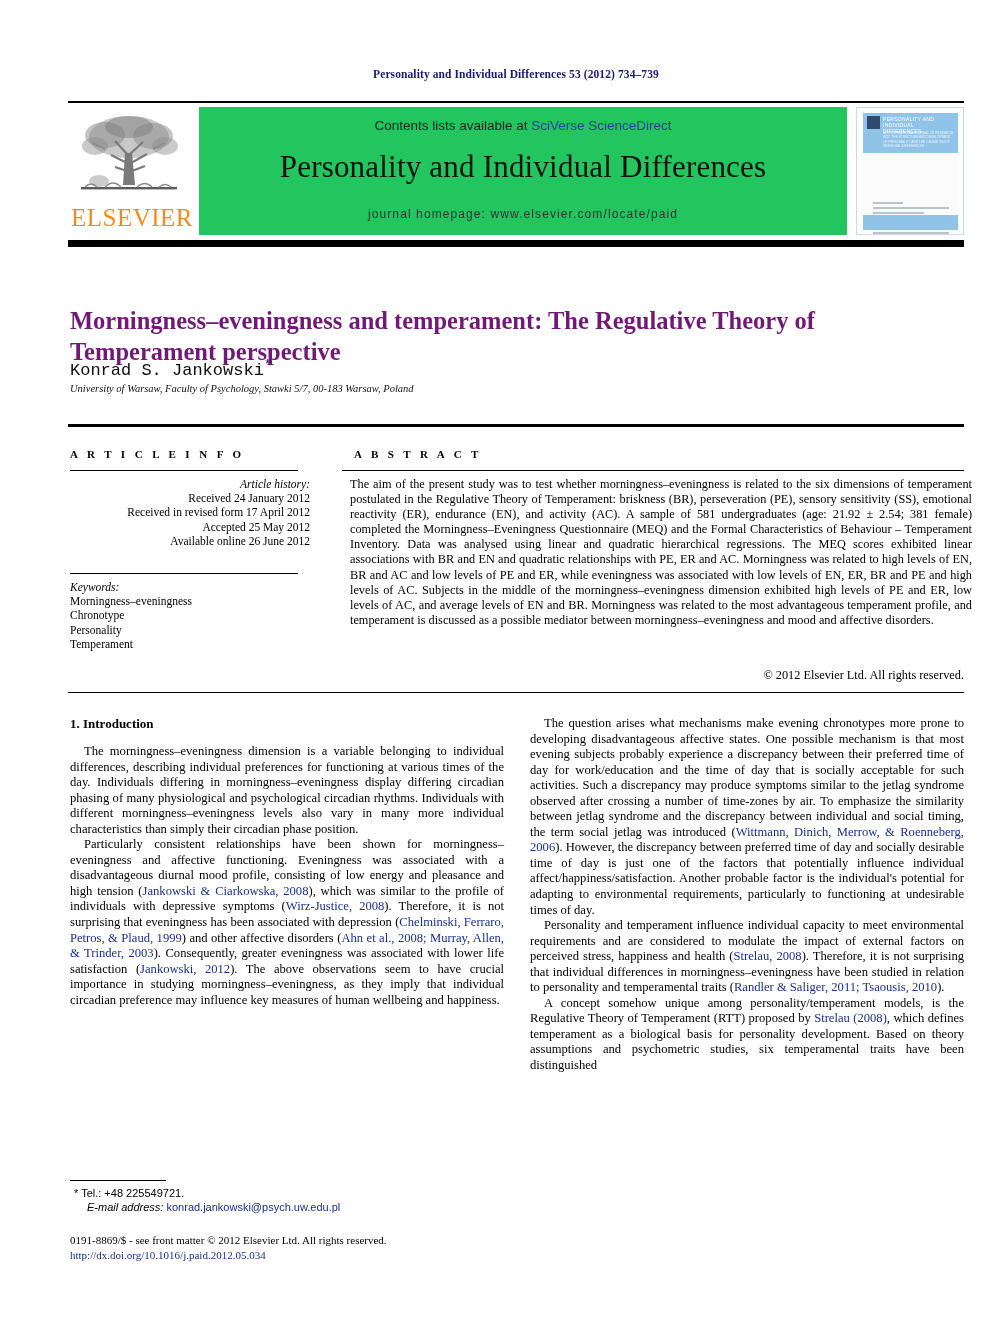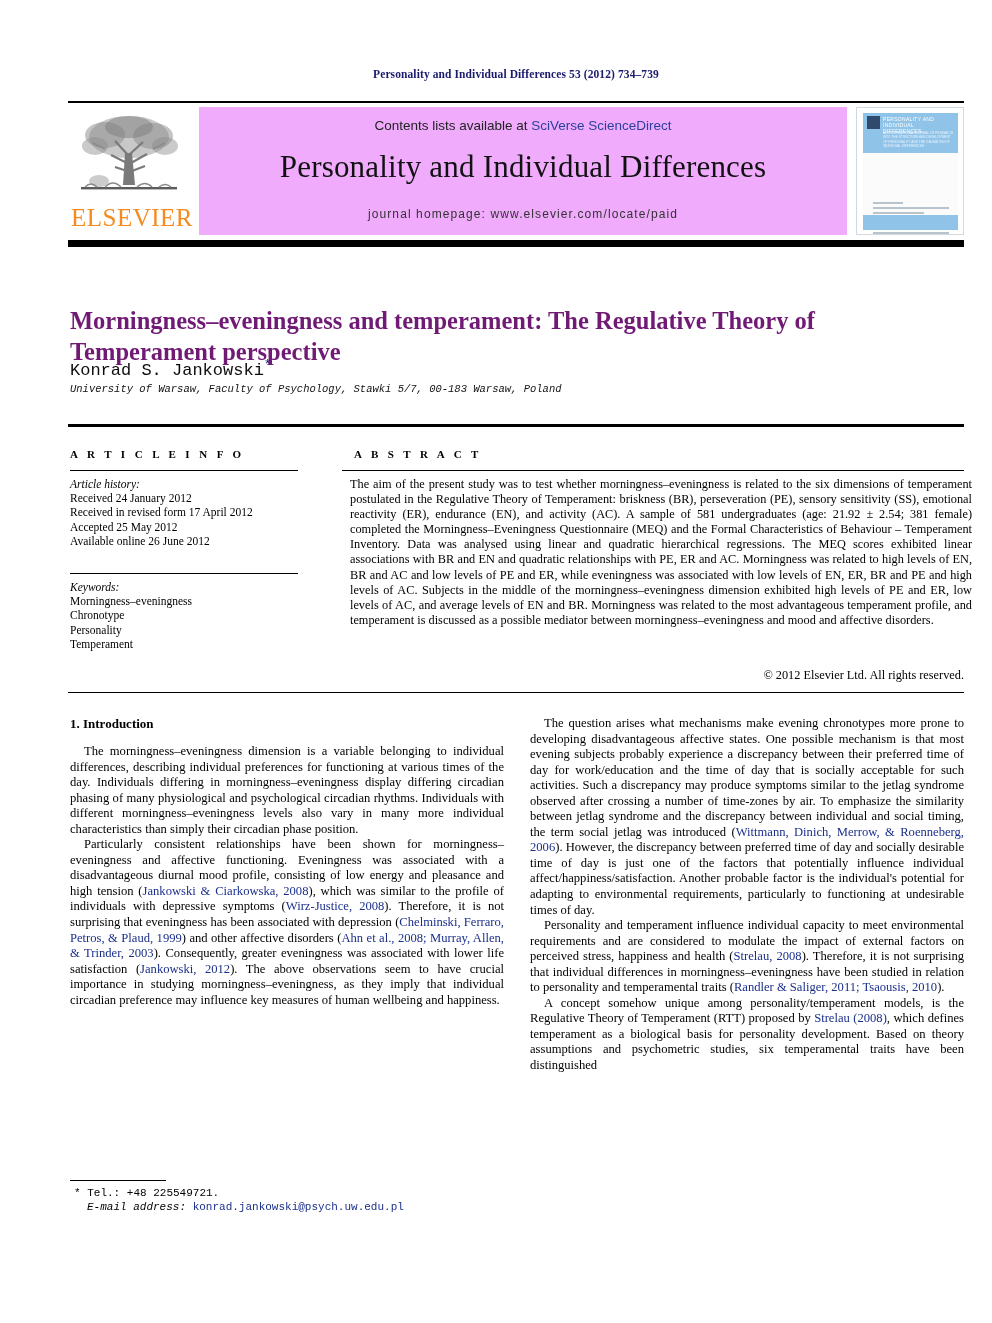--- a/index.html
+++ b/index.html
@@ -68,21 +68,21 @@
     font-size: 25px;
     font-weight: normal;
     letter-spacing: .5px;
     color: #F68A1E;
     line-height: 26px;
   }
   .gray-box {
     position: absolute;
     left: 131px; top: 0;
     width: 648px; height: 128px;
-    background: #f0abfc;
+    background: #22c55e;
   }
   .contents-line {
     position: absolute;
     left: 0; top: 11px;
     width: 648px;
     text-align: center;
     font-family: "Liberation Sans", sans-serif;
     font-size: 13.5px;
     color: #222;
   }
@@ -187,21 +187,21 @@
     position: absolute;
     left: 50px; top: 357px;
     font-family: Liberation Mono, monospace;
     font-size: 17px;
     color: #0d0d0d;
   }
   .author .star { color: #1a1a6e; font-size: 13px; vertical-align: super; }
   .affil {
     position: absolute;
     left: 50px; top: 383px;
-    font-family: Liberation Mono, monospace;
+    font-family: Liberation Serif, serif;
     font-style: italic;
     font-size: 10.5px;
     color: #111;
   }
 
   
   .rule-info {
     position: absolute;
     left: 48px; top: 424px;
     width: 896px; height: 2.5px;
@@ -231,20 +231,21 @@
   }
 
   .info-col {
     position: absolute;
     left: 50px; top: 477px;
     width: 240px;
     font-family: "Liberation Serif", serif;
     font-size: 11.5px;
     line-height: 14.2px;
     color: #000;
+    text-align: right;
   }
   .info-col .it { font-style: italic; }
   .rule-kw {
     position: absolute;
     left: 50px; top: 573px;
     width: 228px; height: 1px;
     background: #000;
   }
   .kw-col {
     position: absolute;
@@ -311,21 +312,21 @@
   .fn-rule {
     position: absolute;
     left: 50px; top: 1180px;
     width: 96px; height: 1px;
     background: #000;
   }
   .fn {
     position: absolute;
     left: 54px; top: 1186px;
     width: 430px;
-    font-family: Liberation Mono, monospace;
+    font-family: Liberation Sans, sans-serif;
     font-size: 11px;
     line-height: 14px;
     color: #000;
   }
   .fn .em { font-style: italic; text-align: right; }
   .fn a, .fn .lnk { color: #1b2f8a; }
   .fn .indent { display:block; padding-left: 13px; }
   .imprint {
     position: absolute;
     left: 50px; top: 1233px;
@@ -441,14 +442,18 @@
     <p><span>The question arises what mechanisms make evening chronotypes more prone to developing disadvantageous affective states. One possible mechanism is that most evening subjects probably experience a discrepancy between their preferred time of day for work/education and the time of day that is socially acceptable for such activities. Such a discrepancy may produce symptoms similar to the jetlag syndrome observed after crossing a number of time-zones by air. To emphasize the similarity between jetlag syndrome and the discrepancy between individual and social timing, the term social jetlag was introduced (<span class="ref">Wittmann, Dinich, Merrow, &amp; Roenneberg, 2006</span>). However, the discrepancy between preferred time of day and socially desirable time of day is just one of the factors that potentially influence individual affect/happiness/satisfaction. Another probable factor is the individual's potential for adapting to environmental requirements, particularly to functioning at undesirable times of day.</span></p>
     <p><span>Personality and temperament influence individual capacity to meet environmental requirements and are considered to modulate the impact of external factors on perceived stress, happiness and health (<span class="ref">Strelau, 2008</span>). Therefore, it is not surprising that individual differences in morningness–eveningness have been studied in relation to personality and temperamental traits (<span class="ref">Randler &amp; Saliger, 2011; Tsaousis, 2010</span>).</span></p>
     <p><span>A concept somehow unique among personality/temperament models, is the Regulative Theory of Temperament (RTT) proposed by <span class="ref">Strelau (2008)</span>, which defines temperament as a biological basis for personality development. Based on theory assumptions and psychometric studies, six temperamental traits have been distinguished</span></p>
   </div>
 
   <div class="fn-rule"></div>
   <div class="fn">
     <div>* Tel.: +48 225549721.</div>
     <span class="indent"><span class="em">E-mail address:</span> <span class="lnk">konrad.jankowski@psych.uw.edu.pl</span></span>
   </div>
+  <div class="imprint">
+    <div>0191-8869/$ - see front matter © 2012 Elsevier Ltd. All rights reserved.</div>
+    <div class="doi">http://dx.doi.org/10.1016/j.paid.2012.05.034</div>
+  </div>
 
 </div>
 
 </body></html>

